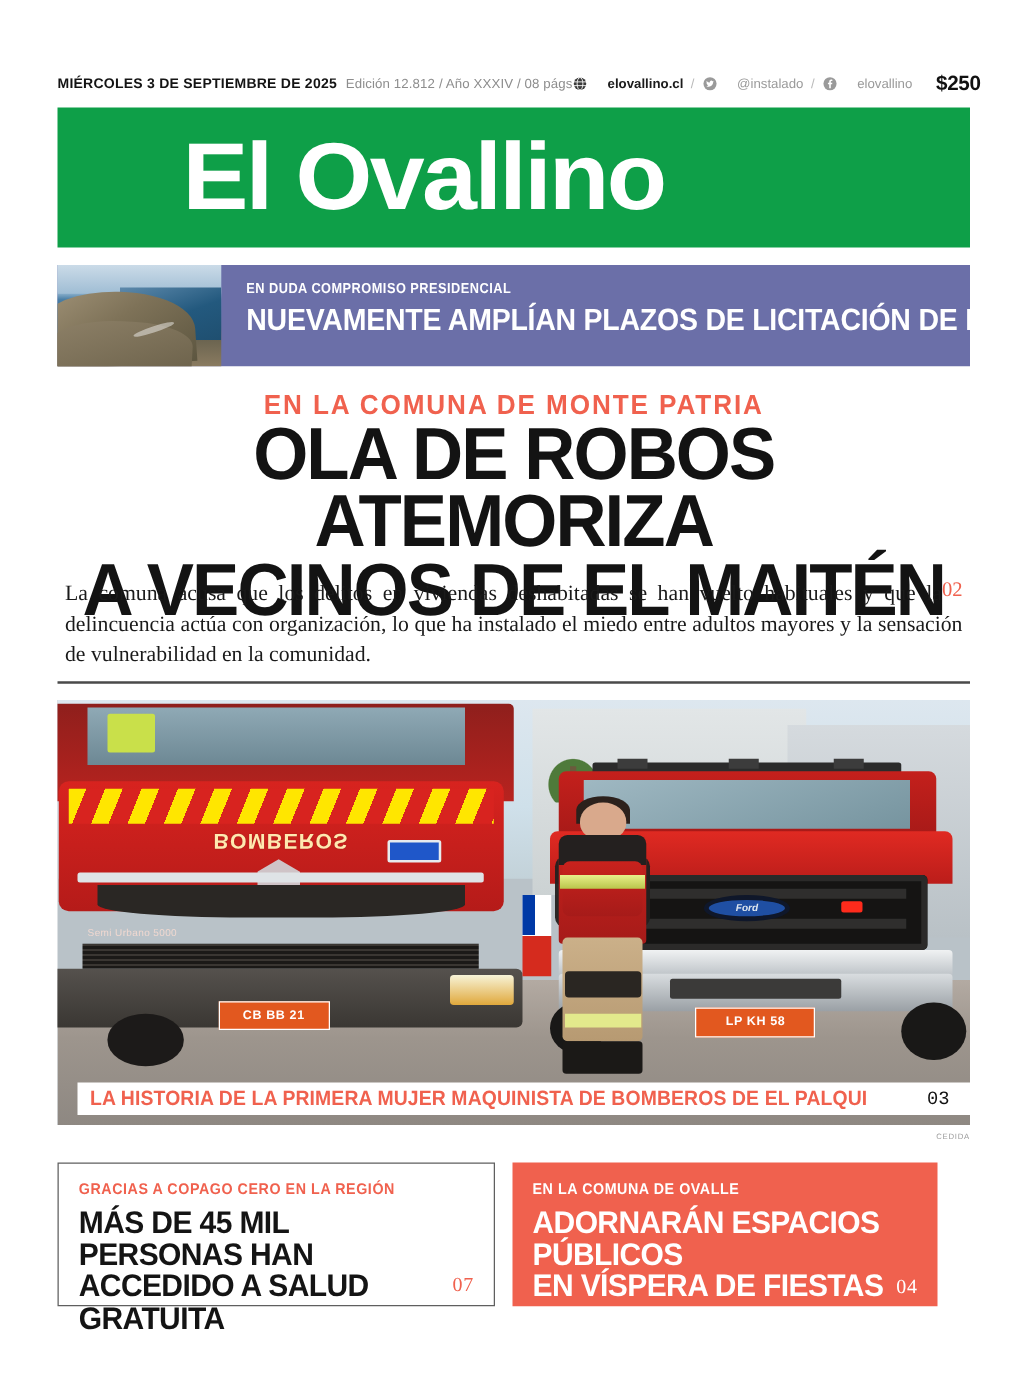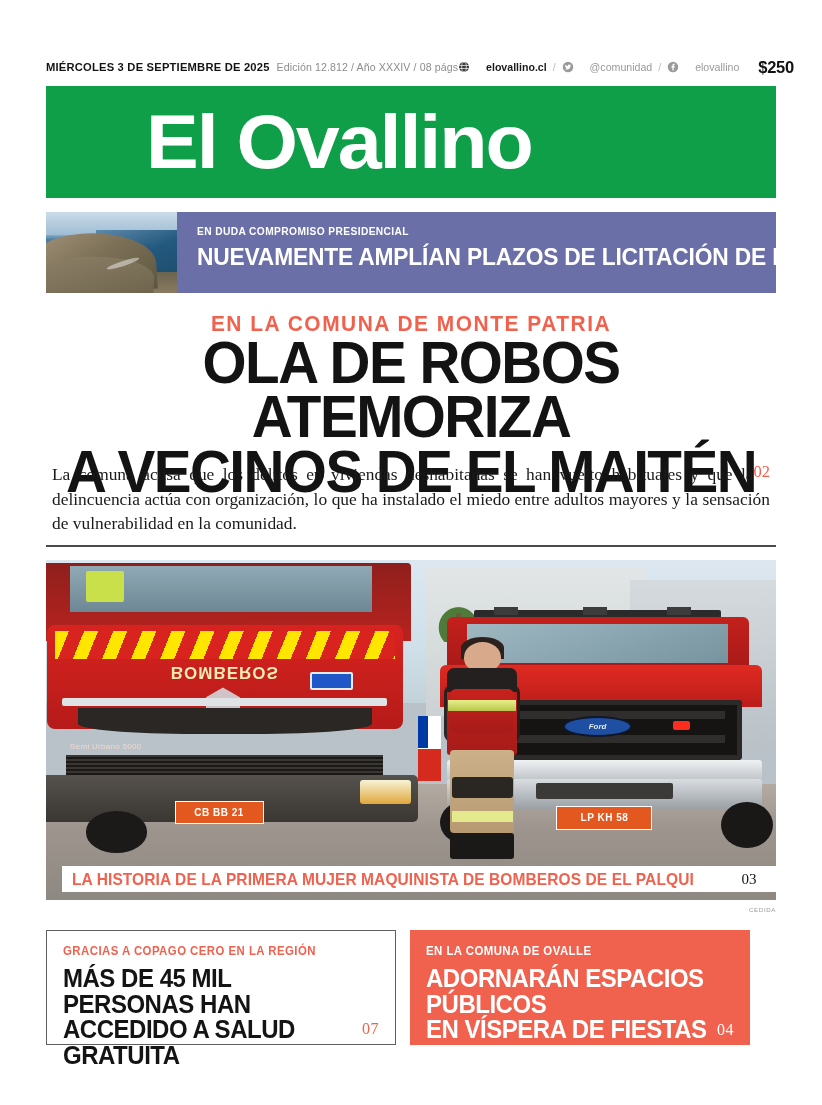--- a/index.html
+++ b/index.html
@@ -161,21 +161,21 @@
   .tR-hood { position:absolute; left:2%; top:25%; width:94%; height:18%;
     background:linear-gradient(#e02a22,#bb1d1a); border-radius:6px 6px 0 0; }
   .tR-grill { position:absolute; left:10%; top:40%; width:80%; height:26%;
     background:#151413; border-radius:4px;
     box-shadow:inset 0 0 0 5px #2b2a29; }
   .tR-grill:before { content:""; position:absolute; left:6%; top:18%; width:88%; height:14%;
     background:#2f2e2d; }
   .tR-grill:after { content:""; position:absolute; left:6%; top:58%; width:88%; height:14%;
     background:#2f2e2d; }
   .tR-oval { position:absolute; left:38%; top:47%; width:20%; height:9%;
-    background:#1f4fa3; border:2px solid #0f172a; border-radius:50%;
+    background:#1f4fa3; border:4px solid #0f172a; border-radius:50%;
     display:flex; align-items:center; justify-content:center;
     color:#dfe7ef; font-size:8px; font-style:italic; font-weight:bold; }
   .tR-chrome { position:absolute; left:4%; top:66%; width:92%; height:10%;
     background:linear-gradient(#f0f2f3,#b7bdc2); border-radius:3px; }
   .tR-bump { position:absolute; left:4%; top:74%; width:92%; height:13%;
     background:linear-gradient(#d9dde0,#9aa0a5); border-radius:3px; }
   .tR-winch { position:absolute; left:30%; top:76%; width:40%; height:7%;
     background:#3b3a39; border-radius:2px; }
   .tR-plate { position:absolute; left:36%; top:86%; width:28%; height:10%;
     background:#e2581f; border:1.5px solid #fff; display:flex; align-items:center;
@@ -224,21 +224,21 @@
   
   .caption {
     position:absolute; left:62px; top:866px; height:26px;
     background:#ffffff; display:flex; align-items:center; padding:0 0 0 10px;
   }
   .caption .ctxt {
     color:var(--red,#F0614E); font-size:16.5px; font-weight:bold; letter-spacing:.1px;
     transform:scaleX(.94); transform-origin:left center; white-space:nowrap;
   }
   .caption .cpg {
-    color:#111; font-family:Liberation Serif, serif; font-size:15px;
+    color:#111; font-family:Liberation Mono, monospace; font-size:15px;
     margin-left:8px; padding-right:20px;
   }
   .credit {
     position:absolute; right:46px; top:906px; font-size:6.2px; color:#9b9b9b;
     letter-spacing:.6px;
   }
 
   
   .boxL {
     position:absolute; left:46px; top:930px; width:350px; height:115px;
@@ -295,21 +295,21 @@
         <span class="lbl">elovallino.cl</span>
       </span>
       <span class="sep">/</span>
       <span class="soc">
         <span class="ico">
           <svg viewBox="0 0 24 24">
               <circle cx="12" cy="12" r="10.5" fill="#9a9a9a"></circle>
               <path d="M18 8.2c-.45.2-.93.34-1.44.4.52-.31.92-.8 1.1-1.4-.48.29-1.02.5-1.6.61a2.5 2.5 0 0 0-4.3 2.28 7.1 7.1 0 0 1-5.16-2.62 2.5 2.5 0 0 0 .78 3.34c-.4-.01-.79-.13-1.12-.31v.03c0 1.21.86 2.22 2 2.45-.36.1-.75.12-1.12.05a2.51 2.51 0 0 0 2.34 1.74A5.03 5.03 0 0 1 6 15.8a7.1 7.1 0 0 0 3.84 1.12c4.6 0 7.12-3.82 7.12-7.13v-.33c.49-.35.91-.79 1.24-1.26z" fill="#fff"></path>
             </svg>
         </span>
-        <span class="lbl">@comunidad</span>
+        <span class="lbl">@instalado</span>
       </span>
       <span class="sep">/</span>
       <span class="soc">
         <span class="ico">
           <svg viewBox="0 0 24 24">
               <circle cx="12" cy="12" r="10.5" fill="#9a9a9a"></circle>
               <path d="M13.3 19v-6.2h2.1l.31-2.42H13.3V8.83c0-.7.2-1.18 1.2-1.18h1.29V5.49c-.22-.03-.99-.1-1.89-.1-1.87 0-3.15 1.14-3.15 3.24v1.81H8.64v2.42h2.11V19z" fill="#fff"></path>
             </svg>
         </span>
         <span class="lbl">elovallino</span>

